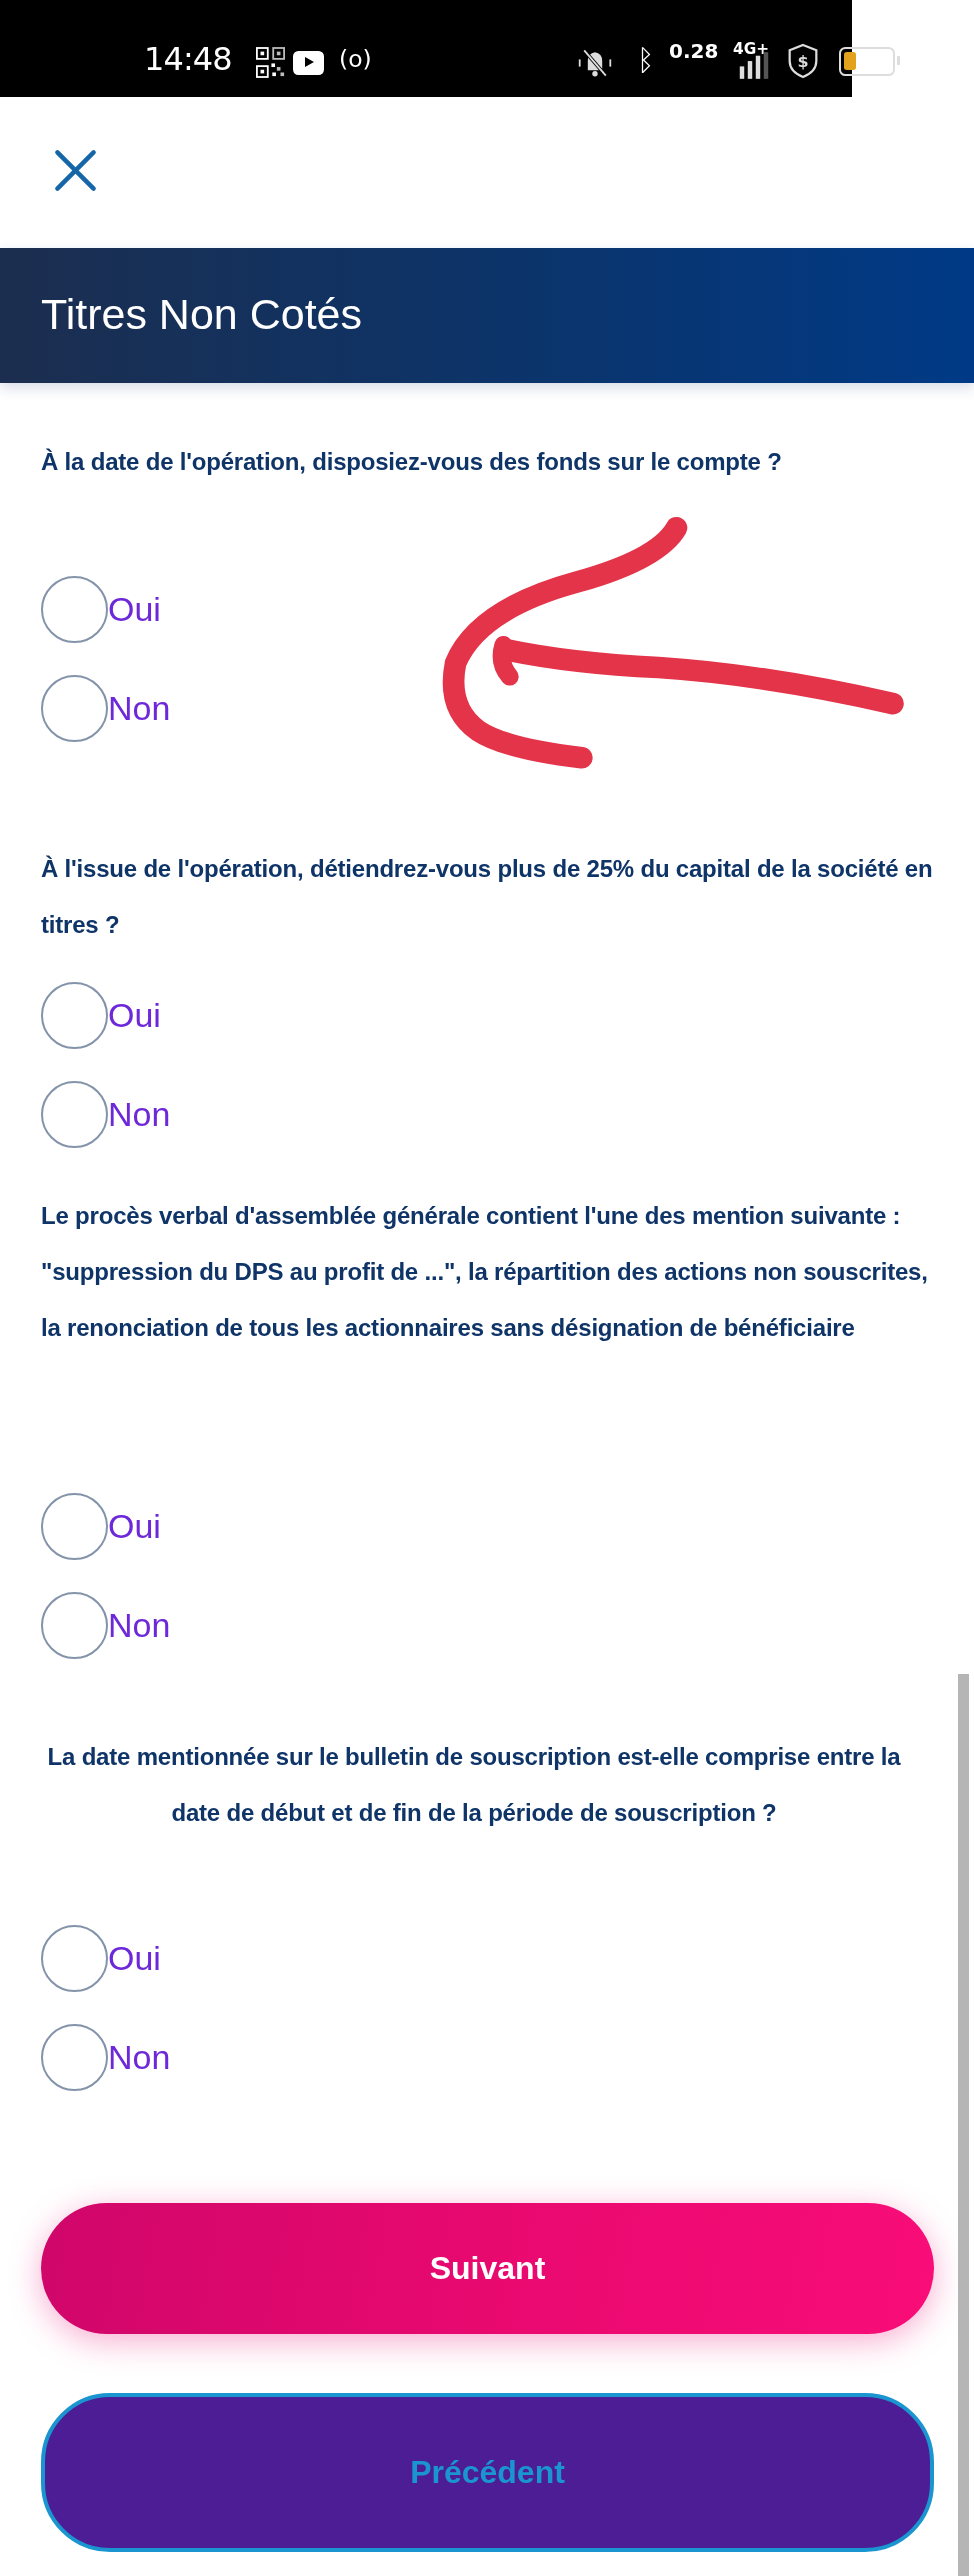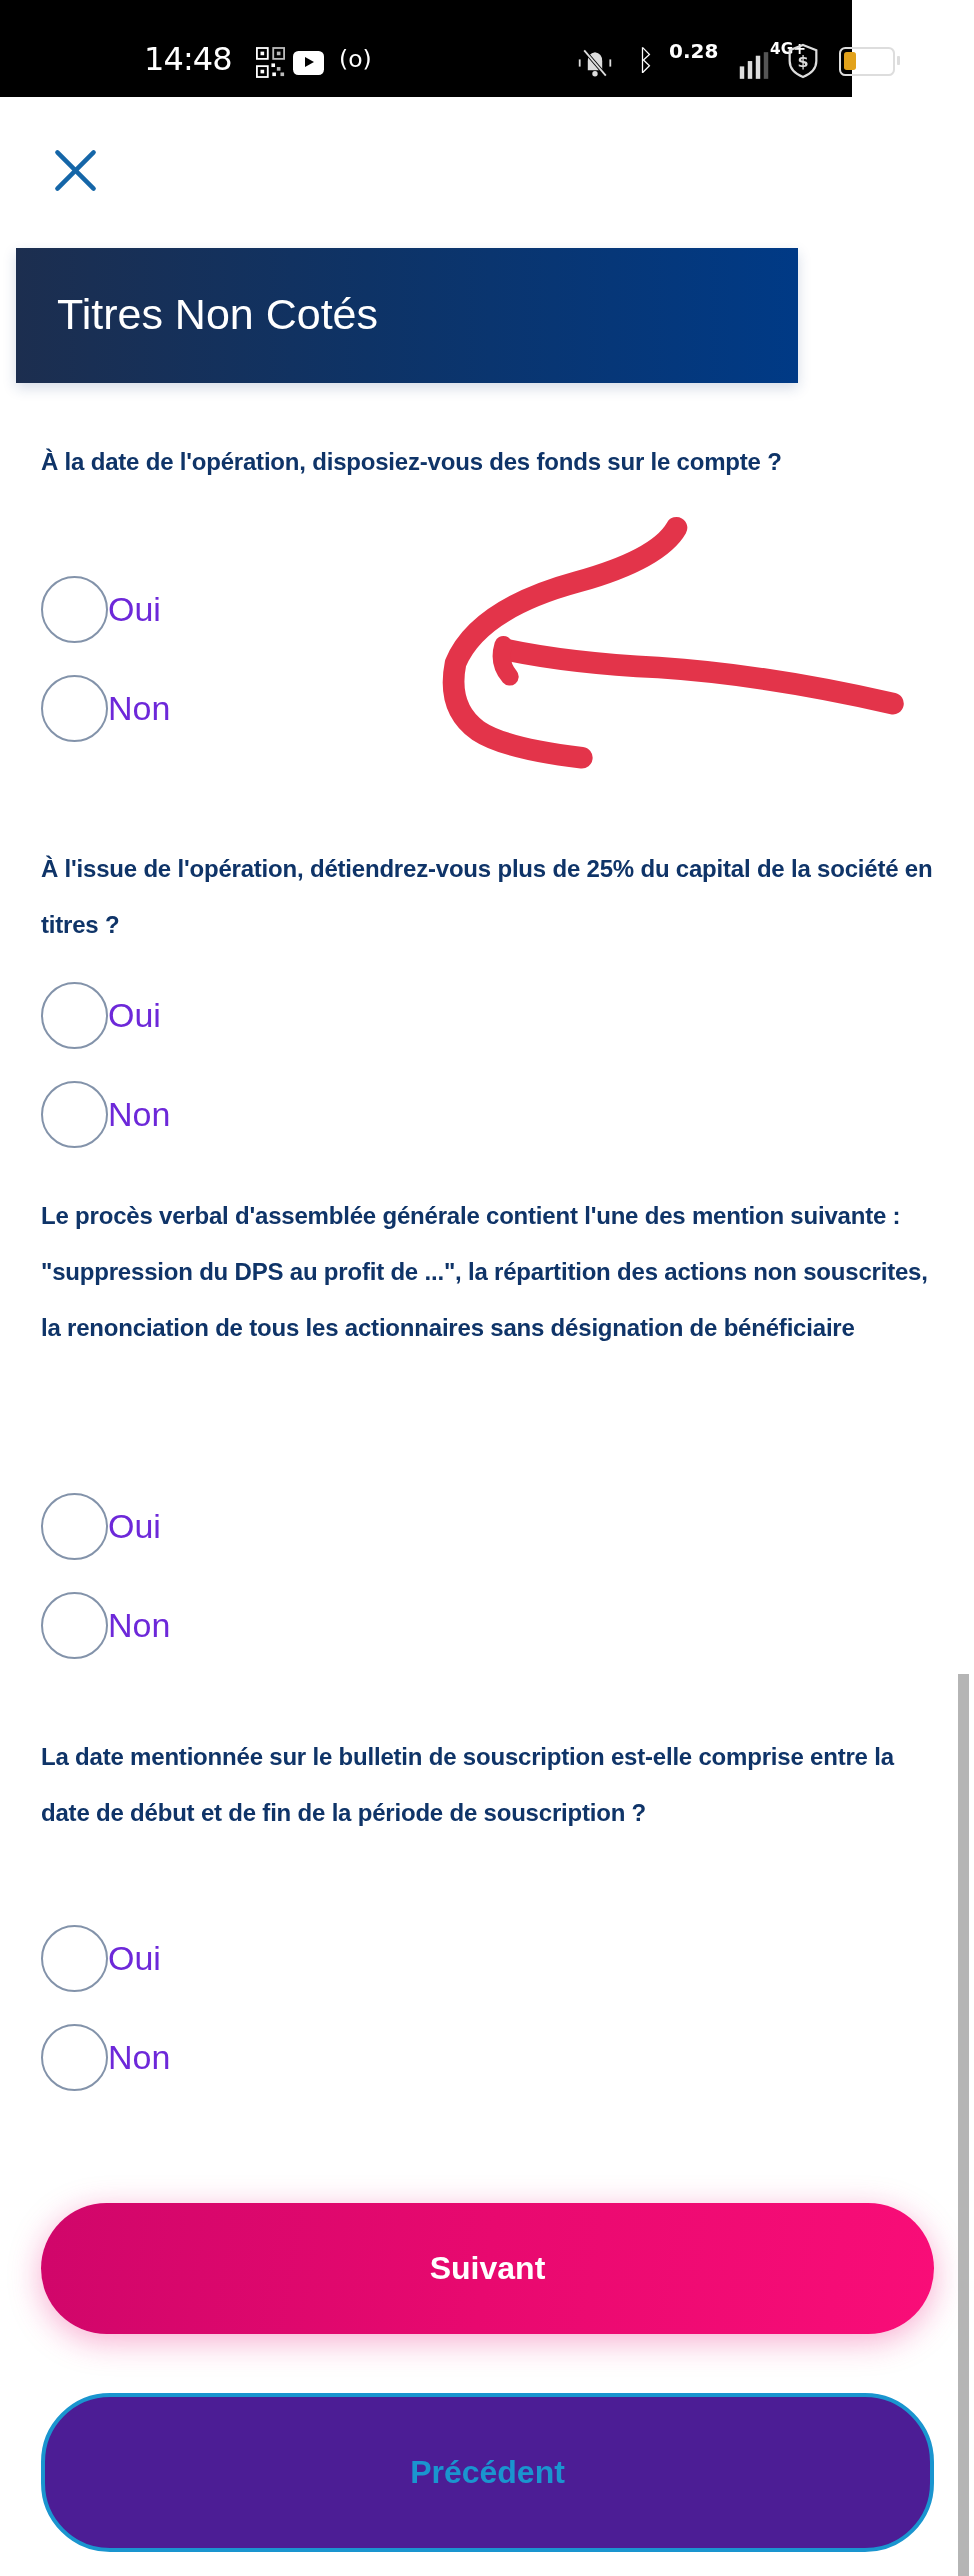--- a/index.html
+++ b/index.html
@@ -22,23 +22,23 @@
   .sb-signal { left: 738px; top: 51px; width: 32px; height: 27px; }
   .sb-shield { left: 787px; top: 43px; width: 32px; height: 36px; }
   .sb-battery { left: 839px; top: 47px; width: 56px; height: 29px; border: 2.7px solid #ddd; border-radius: 6.3px; }
   .sb-battery::before { content: ""; position: absolute; left: 2.7px; top: 2.7px; width: 12.6px; height: 18px; background: #e2a21b; border-radius: 2.7px; }
   .sb-battery::after { content: ""; position: absolute; right: -7.2px; top: 7.2px; width: 3.6px; height: 9px; background: #ddd; border-radius: 0.9px; }
 
   
   .top-bar { position: absolute; left: 0; top: 97px; width: 974px; height: 152px; background: #fff; }
   .close-btn { position: absolute; left: 52px; top: 147px; width: 47px; height: 47px; cursor: pointer; }
 
-  .title-banner { position: absolute; left: 0; top: 248px; width: 782px; height: 135px;
+  .title-banner { position: absolute; left: 0; top: 248px; width: 974px; height: 135px;
     background: linear-gradient(90deg, #1c2e4f 0%, #0e3366 45%, #003a86 100%);
-    box-shadow: 0 5.4px 12.6px rgba(30,60,120,0.18); margin-left: 16px; }
+    box-shadow: 0 5.4px 12.6px rgba(30,60,120,0.18); }
   .title-banner h1 { position: absolute; left: 41px; top: 42px; color: #fff; font-weight: normal; font-size: 43px; letter-spacing: 0px; }
 
   
   .question { position: absolute; left: 41px; width: 902px; }
   .q-text { color: #0f3468; font-weight: bold; font-size: 24px; line-height: 56px; letter-spacing: -0.2px; }
   .radio-row { position: absolute; left: 0; height: 69px; display: flex; align-items: center; cursor: pointer; }
   .radio-circle { width: 67px; height: 67px; border: 2.7px solid #8393aa; border-radius: 50%; background: #fff; flex: none; }
   .radio-label { font-size: 34px; color: #6d28d9; }
 
   
@@ -80,21 +80,21 @@
     <line x1="8" y1="6" x2="32" y2="34" stroke="#000" stroke-width="4"></line>
     <line x1="8" y1="6" x2="32" y2="34" stroke="#ddd" stroke-width="2"></line>
     <line x1="3" y1="16" x2="3" y2="24" stroke="#ddd" stroke-width="2"></line>
     <line x1="37" y1="16" x2="37" y2="24" stroke="#ddd" stroke-width="2"></line>
   </svg>
   <span class="sb-icon sb-bt">ᛒ</span>
   <span class="sb-icon sb-speed">
     <span>0.28</span>
     <span class="unit">KB/S</span>
   </span>
-  <span class="sb-icon sb-net" style="left:733px;top:40px;margin-left:37px;">4G+</span>
+  <span class="sb-icon sb-net" style="left:733px;top:40px;">4G+</span>
   <svg class="sb-icon sb-signal" viewBox="0 0 36 30" style="left:738px;top:52px;">
     <rect x="2" y="16" width="5" height="14" fill="#ddd"></rect>
     <rect x="11" y="10" width="5" height="20" fill="#ddd"></rect>
     <rect x="20" y="4" width="5" height="26" fill="#ddd"></rect>
     <rect x="29" y="0" width="5" height="30" fill="#555"></rect>
   </svg>
   <svg class="sb-icon sb-shield" viewBox="0 0 36 40">
     <path d="M18 2 L33 8 L33 20 Q33 32 18 38 Q3 32 3 20 L3 8 Z" fill="none" stroke="#ddd" stroke-width="2.5"></path>
     <text x="18" y="27" text-anchor="middle" fill="#ddd" font-size="18" font-family="DejaVu Sans, sans-serif" font-weight="bold">$</text>
   </svg>
@@ -141,21 +141,21 @@
     <span class="radio-circle"></span>
     <span class="radio-label">Oui</span>
   </div>
   <div class="radio-row" style="top:403px;">
     <span class="radio-circle"></span>
     <span class="radio-label">Non</span>
   </div>
 </div>
 
 <div class="question" style="top:1729px;">
-  <div class="q-text" style="width:866px;">La date mentionnée sur le bulletin de souscription est-elle comprise entre la date de début et de fin de la période de souscription ?</div>
+  <div class="q-text" style="width:866px;text-align:center;">La date mentionnée sur le bulletin de souscription est-elle comprise entre la date de début et de fin de la période de souscription ?</div>
   <div class="radio-row" style="top:195px;">
     <span class="radio-circle"></span>
     <span class="radio-label">Oui</span>
   </div>
   <div class="radio-row" style="top:294px;">
     <span class="radio-circle"></span>
     <span class="radio-label">Non</span>
   </div>
 </div>
 

